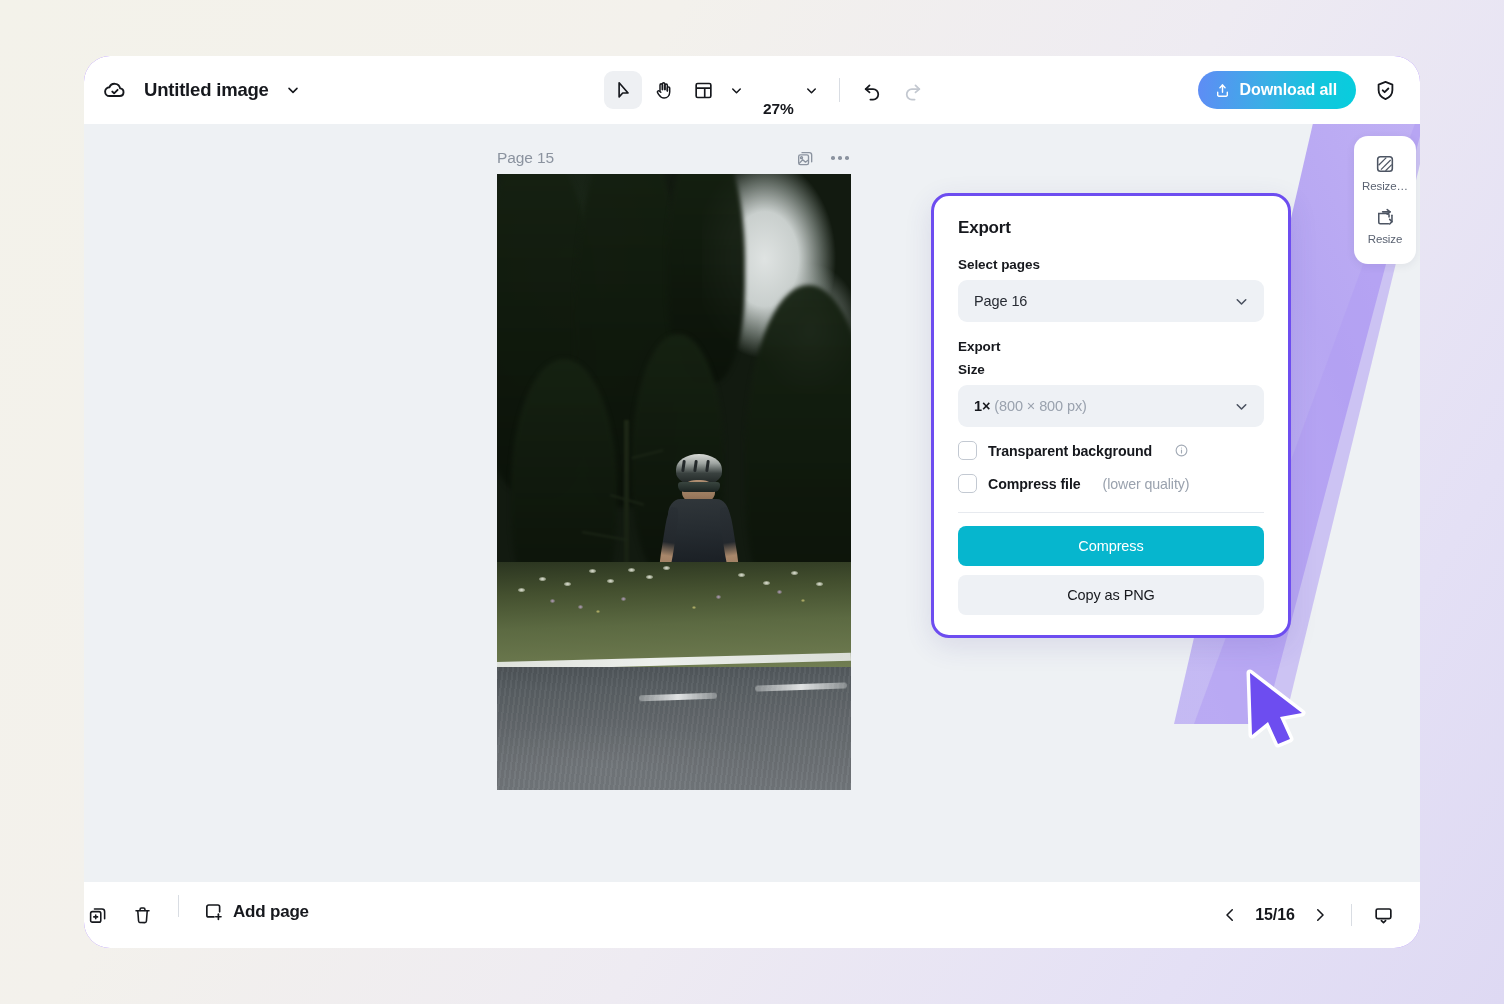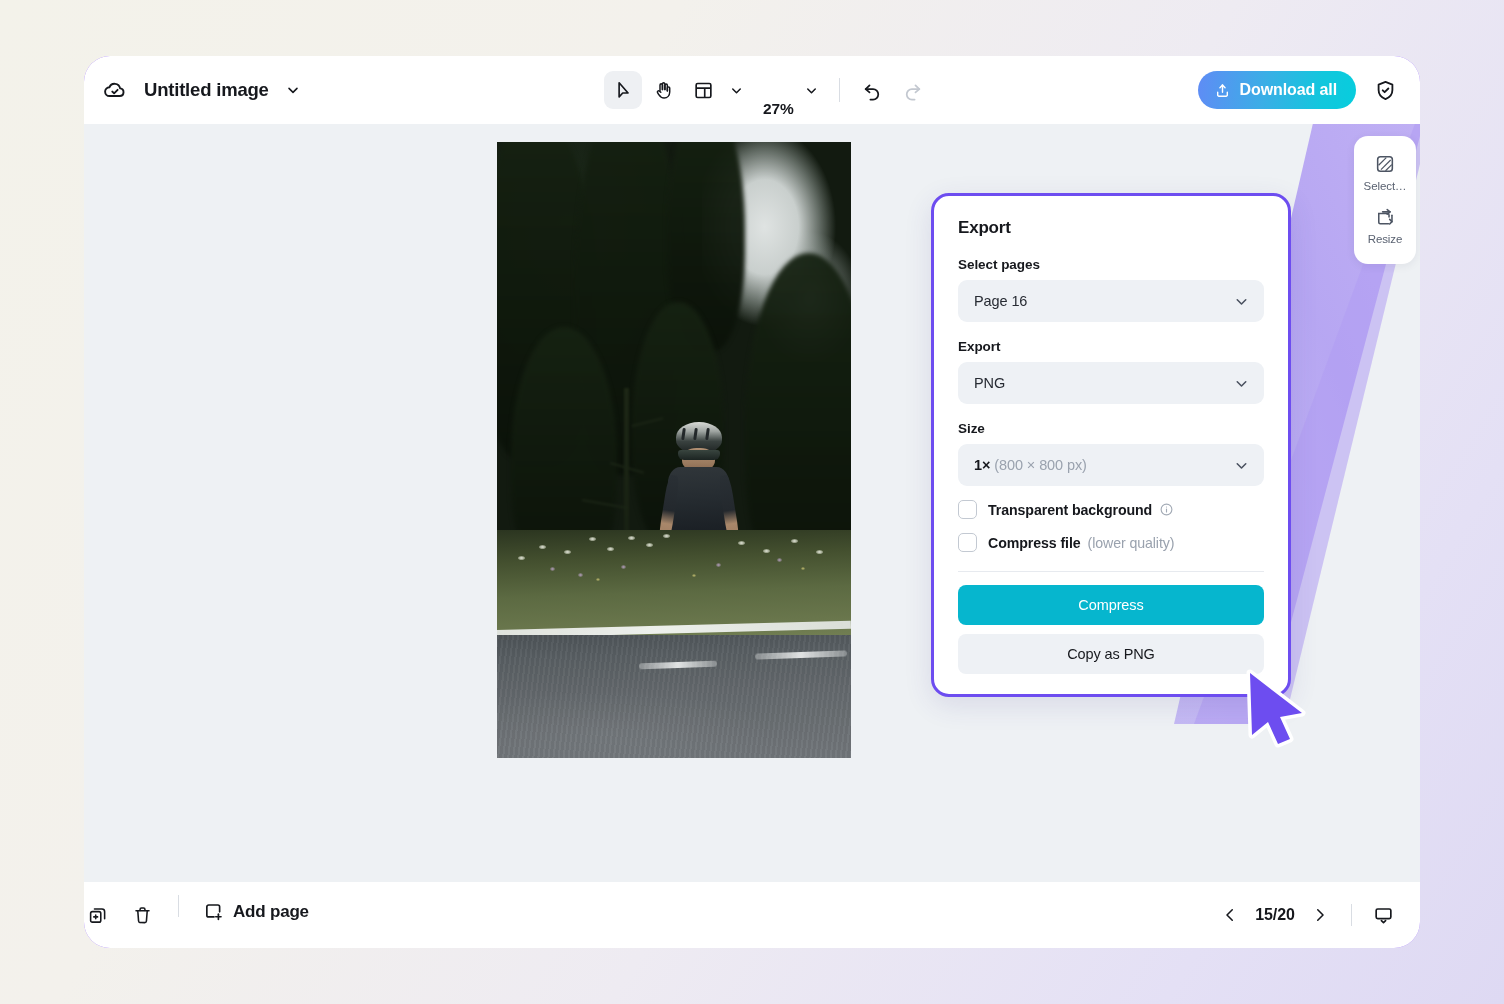--- a/index.html
+++ b/index.html
@@ -383,21 +383,21 @@
   .checkbox {
     width: 19px; height: 19px;
     border: 1.6px solid #c3c9d2;
     border-radius: 5px;
     background: #fff;
     flex: 0 0 19px;
   }
   .check-text {
     font-size: 14.2px; color: #16181d; font-weight: bold;
     letter-spacing: -0.1px;
-    display: flex; align-items: center; gap: 7px;
+    display: flex; align-items: center; gap: 22px;
   }
   .check-text .sub { color: #9aa2ae; font-weight: normal; }
   .info-icon { color: #a2aab5; display: inline-flex; align-items: center; }
 
   .ex-divider {
     height: 1px; background: #e7eaef;
     margin: 19px 0 13px;
   }
   #download-btn {
     height: 40px; width: 100%;
@@ -562,20 +562,38 @@
           <path d="M12 3.1l7.2 2.8v5.6c0 4.4-3 7.9-7.2 9.4-4.2-1.5-7.2-5-7.2-9.4V5.9z"></path>
           <polyline points="9.1,11.8 11.1,13.8 15,9.9"></polyline>
         </svg>
       </div>
     </div>
   </div>
 
   <div id="canvas-area">
 
     <div id="page-block">
+      <div class="page-head">
+        <div class="page-label">Page 15</div>
+        <div class="page-head-icons">
+          <div class="ph-icon">
+            <svg width="19" height="19" viewBox="0 0 24 24" fill="none" stroke="#8b939f" stroke-width="1.7" stroke-linecap="round" stroke-linejoin="round">
+              <rect x="3.4" y="7.4" width="12.4" height="12.4" rx="2"></rect>
+              <circle cx="7" cy="11" r="1.25"></circle>
+              <polyline points="4.4,17.8 8.4,13.6 12,16.6 14.6,14.4"></polyline>
+              <path d="M7.6 4.6h9.2a3 3 0 0 1 3 3v8.6"></path>
+            </svg>
+          </div>
+          <div class="dots-icon">
+            <i></i>
+              <i></i>
+              <i></i>
+          </div>
+        </div>
+      </div>
 
       <div id="page-photo">
         <div class="ph-layer forest-base"></div>
         <div class="ph-layer sky"></div>
 
         <div class="tree" style="left:-6%; top:-4%; width:34%; height:56%;"></div>
         <div class="tree" style="left:22%; top:-8%; width:30%; height:62%;"></div>
         <div class="tree" style="left:48%; top:-6%; width:22%; height:40%;"></div>
         <div class="tree" style="left:70%; top:18%; width:36%; height:56%;"></div>
         <div class="tree" style="left:4%; top:30%; width:30%; height:42%;"></div>
@@ -659,21 +677,21 @@
     <div id="right-tools">
       <div class="rt-item">
         <span style="display:flex;">
           <svg width="22" height="22" viewBox="0 0 24 24" fill="none" stroke="#4d5563" stroke-width="1.7" stroke-linejoin="round">
             <rect x="4" y="4" width="16" height="16" rx="3"></rect>
             <line x1="5" y1="13.4" x2="13.4" y2="5" stroke-width="1.3"></line>
             <line x1="7.6" y1="18.2" x2="18.2" y2="7.6" stroke-width="1.3"></line>
             <line x1="12.6" y1="19.4" x2="19.4" y2="12.6" stroke-width="1.3"></line>
           </svg>
         </span>
-        <span class="rt-label">Select…</span>
+        <span class="rt-label">Resize…</span>
       </div>
       <div class="rt-item">
         <span style="display:flex;">
           <svg width="22" height="22" viewBox="0 0 24 24" fill="none" stroke="#4d5563" stroke-width="1.7" stroke-linecap="round" stroke-linejoin="round">
             <path d="M5.2 8.2v9.6a1.6 1.6 0 0 0 1.6 1.6h9"></path>
             <path d="M5.2 8.2h9.6a1.6 1.6 0 0 1 1.6 1.6v2.2"></path>
             <polyline points="14.4,3.9 17.5,6.4 14.4,8.9"></polyline>
             <line x1="17.5" y1="6.4" x2="9.4" y2="6.4"></line>
             <polyline points="17.1,14.6 19.6,17.1 17.1,19.6"></polyline>
             <line x1="19.6" y1="17.1" x2="19.6" y2="10.1"></line>
@@ -690,28 +708,20 @@
       <button class="select-box">
         <span class="select-val">Page 16</span>
         <span class="sel-chev">
           <svg width="17" height="17" viewBox="0 0 24 24" fill="none" stroke="currentColor" stroke-width="2.2" stroke-linecap="round" stroke-linejoin="round">
               <polyline points="6,9.5 12,15.5 18,9.5"></polyline>
             </svg>
         </span>
       </button>
 
       <div class="field-label">Export</div>
-      <button class="select-box">
-        <span class="select-val">PNG</span>
-        <span class="sel-chev">
-          <svg width="17" height="17" viewBox="0 0 24 24" fill="none" stroke="currentColor" stroke-width="2.2" stroke-linecap="round" stroke-linejoin="round">
-              <polyline points="6,9.5 12,15.5 18,9.5"></polyline>
-            </svg>
-        </span>
-      </button>
 
       <div class="field-label">Size</div>
       <button class="select-box" style="margin-bottom:4px;">
         <span class="select-val">
           <span class="strong">1×</span>
           <span class="muted">(800 × 800 px)</span>
         </span>
         <span class="sel-chev">
           <svg width="17" height="17" viewBox="0 0 24 24" fill="none" stroke="currentColor" stroke-width="2.2" stroke-linecap="round" stroke-linejoin="round">
               <polyline points="6,9.5 12,15.5 18,9.5"></polyline>
@@ -782,21 +792,21 @@
         <span class="add-page-label">Add page</span>
       </div>
     </div>
 
     <div class="bb-right">
       <div class="pager-btn">
         <svg width="18" height="18" viewBox="0 0 24 24" fill="none" stroke="#16181d" stroke-width="2.1" stroke-linecap="round" stroke-linejoin="round">
             <polyline points="15,5 8,12 15,19"></polyline>
           </svg>
       </div>
-      <div class="pager-val">15/20</div>
+      <div class="pager-val">15/16</div>
       <div class="pager-btn">
         <svg width="18" height="18" viewBox="0 0 24 24" fill="none" stroke="#16181d" stroke-width="2.1" stroke-linecap="round" stroke-linejoin="round">
             <polyline points="9,5 16,12 9,19"></polyline>
           </svg>
       </div>
       <div class="bb-divider"></div>
       <div class="pager-btn">
         <svg width="21" height="21" viewBox="0 0 24 24" fill="none" stroke="#16181d" stroke-width="1.9" stroke-linecap="round" stroke-linejoin="round">
           <rect x="3.6" y="4.6" width="16.8" height="11" rx="1.8"></rect>
           <polyline points="9.6,17.8 12,20.2 14.4,17.8"></polyline>

